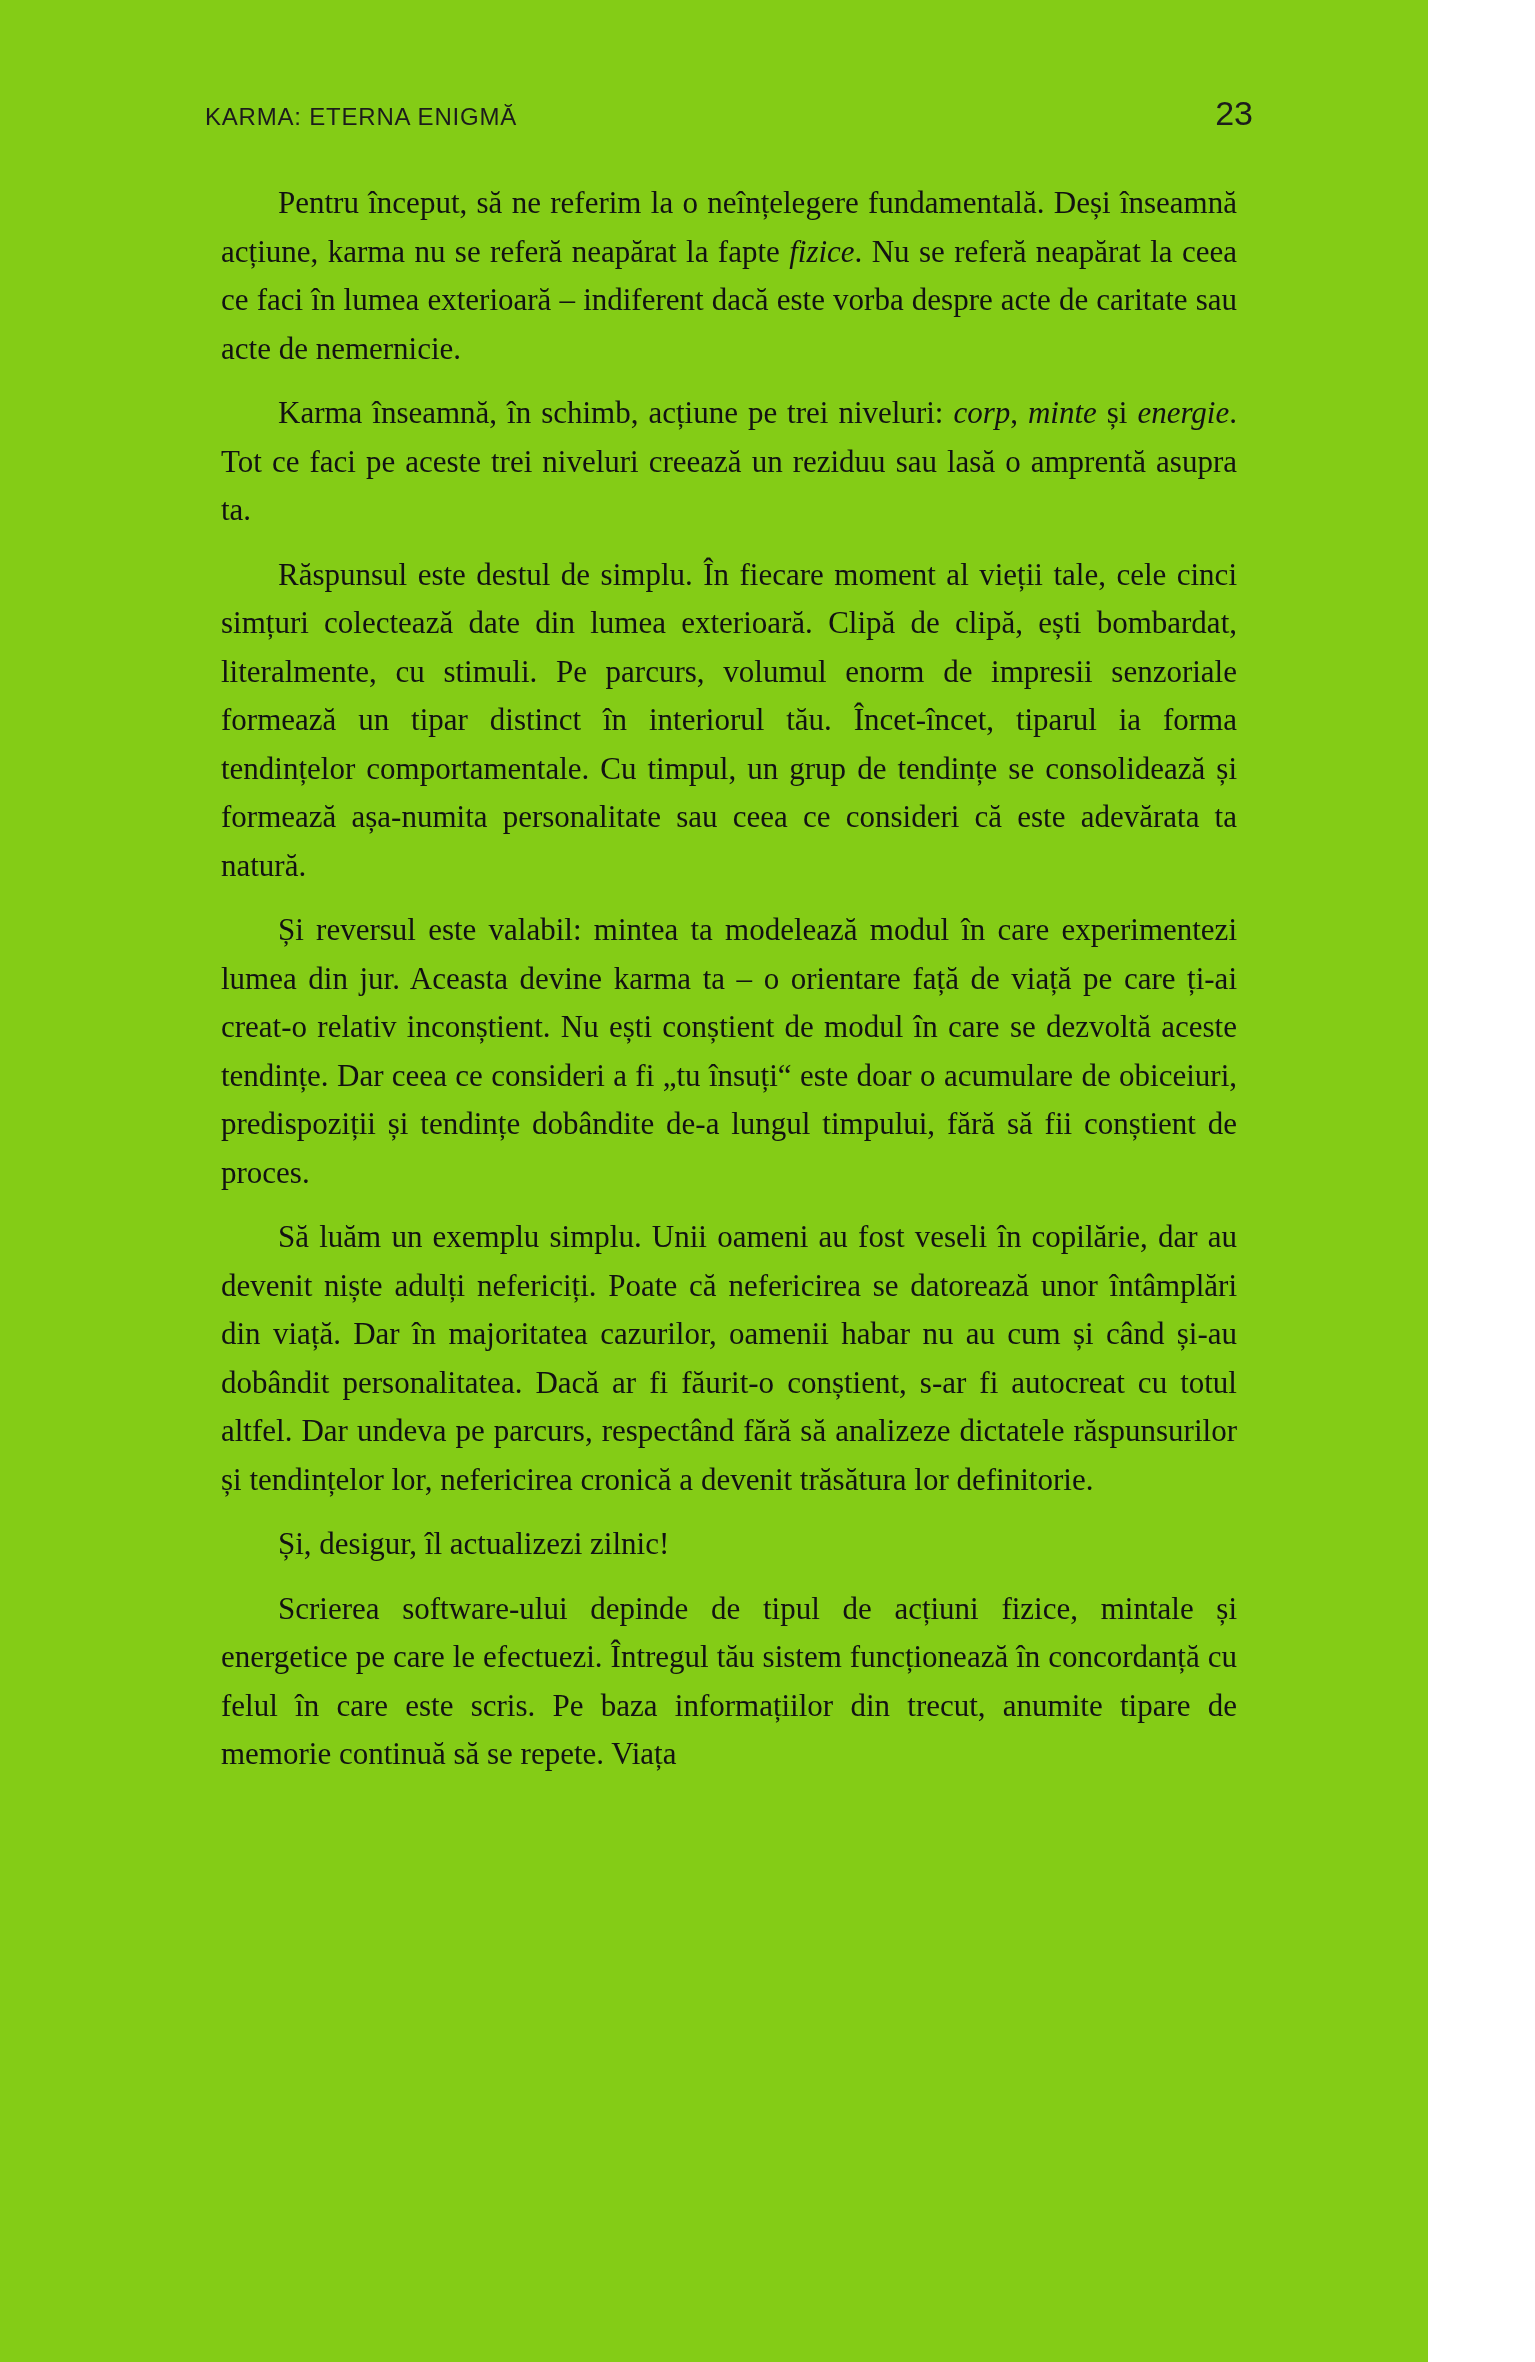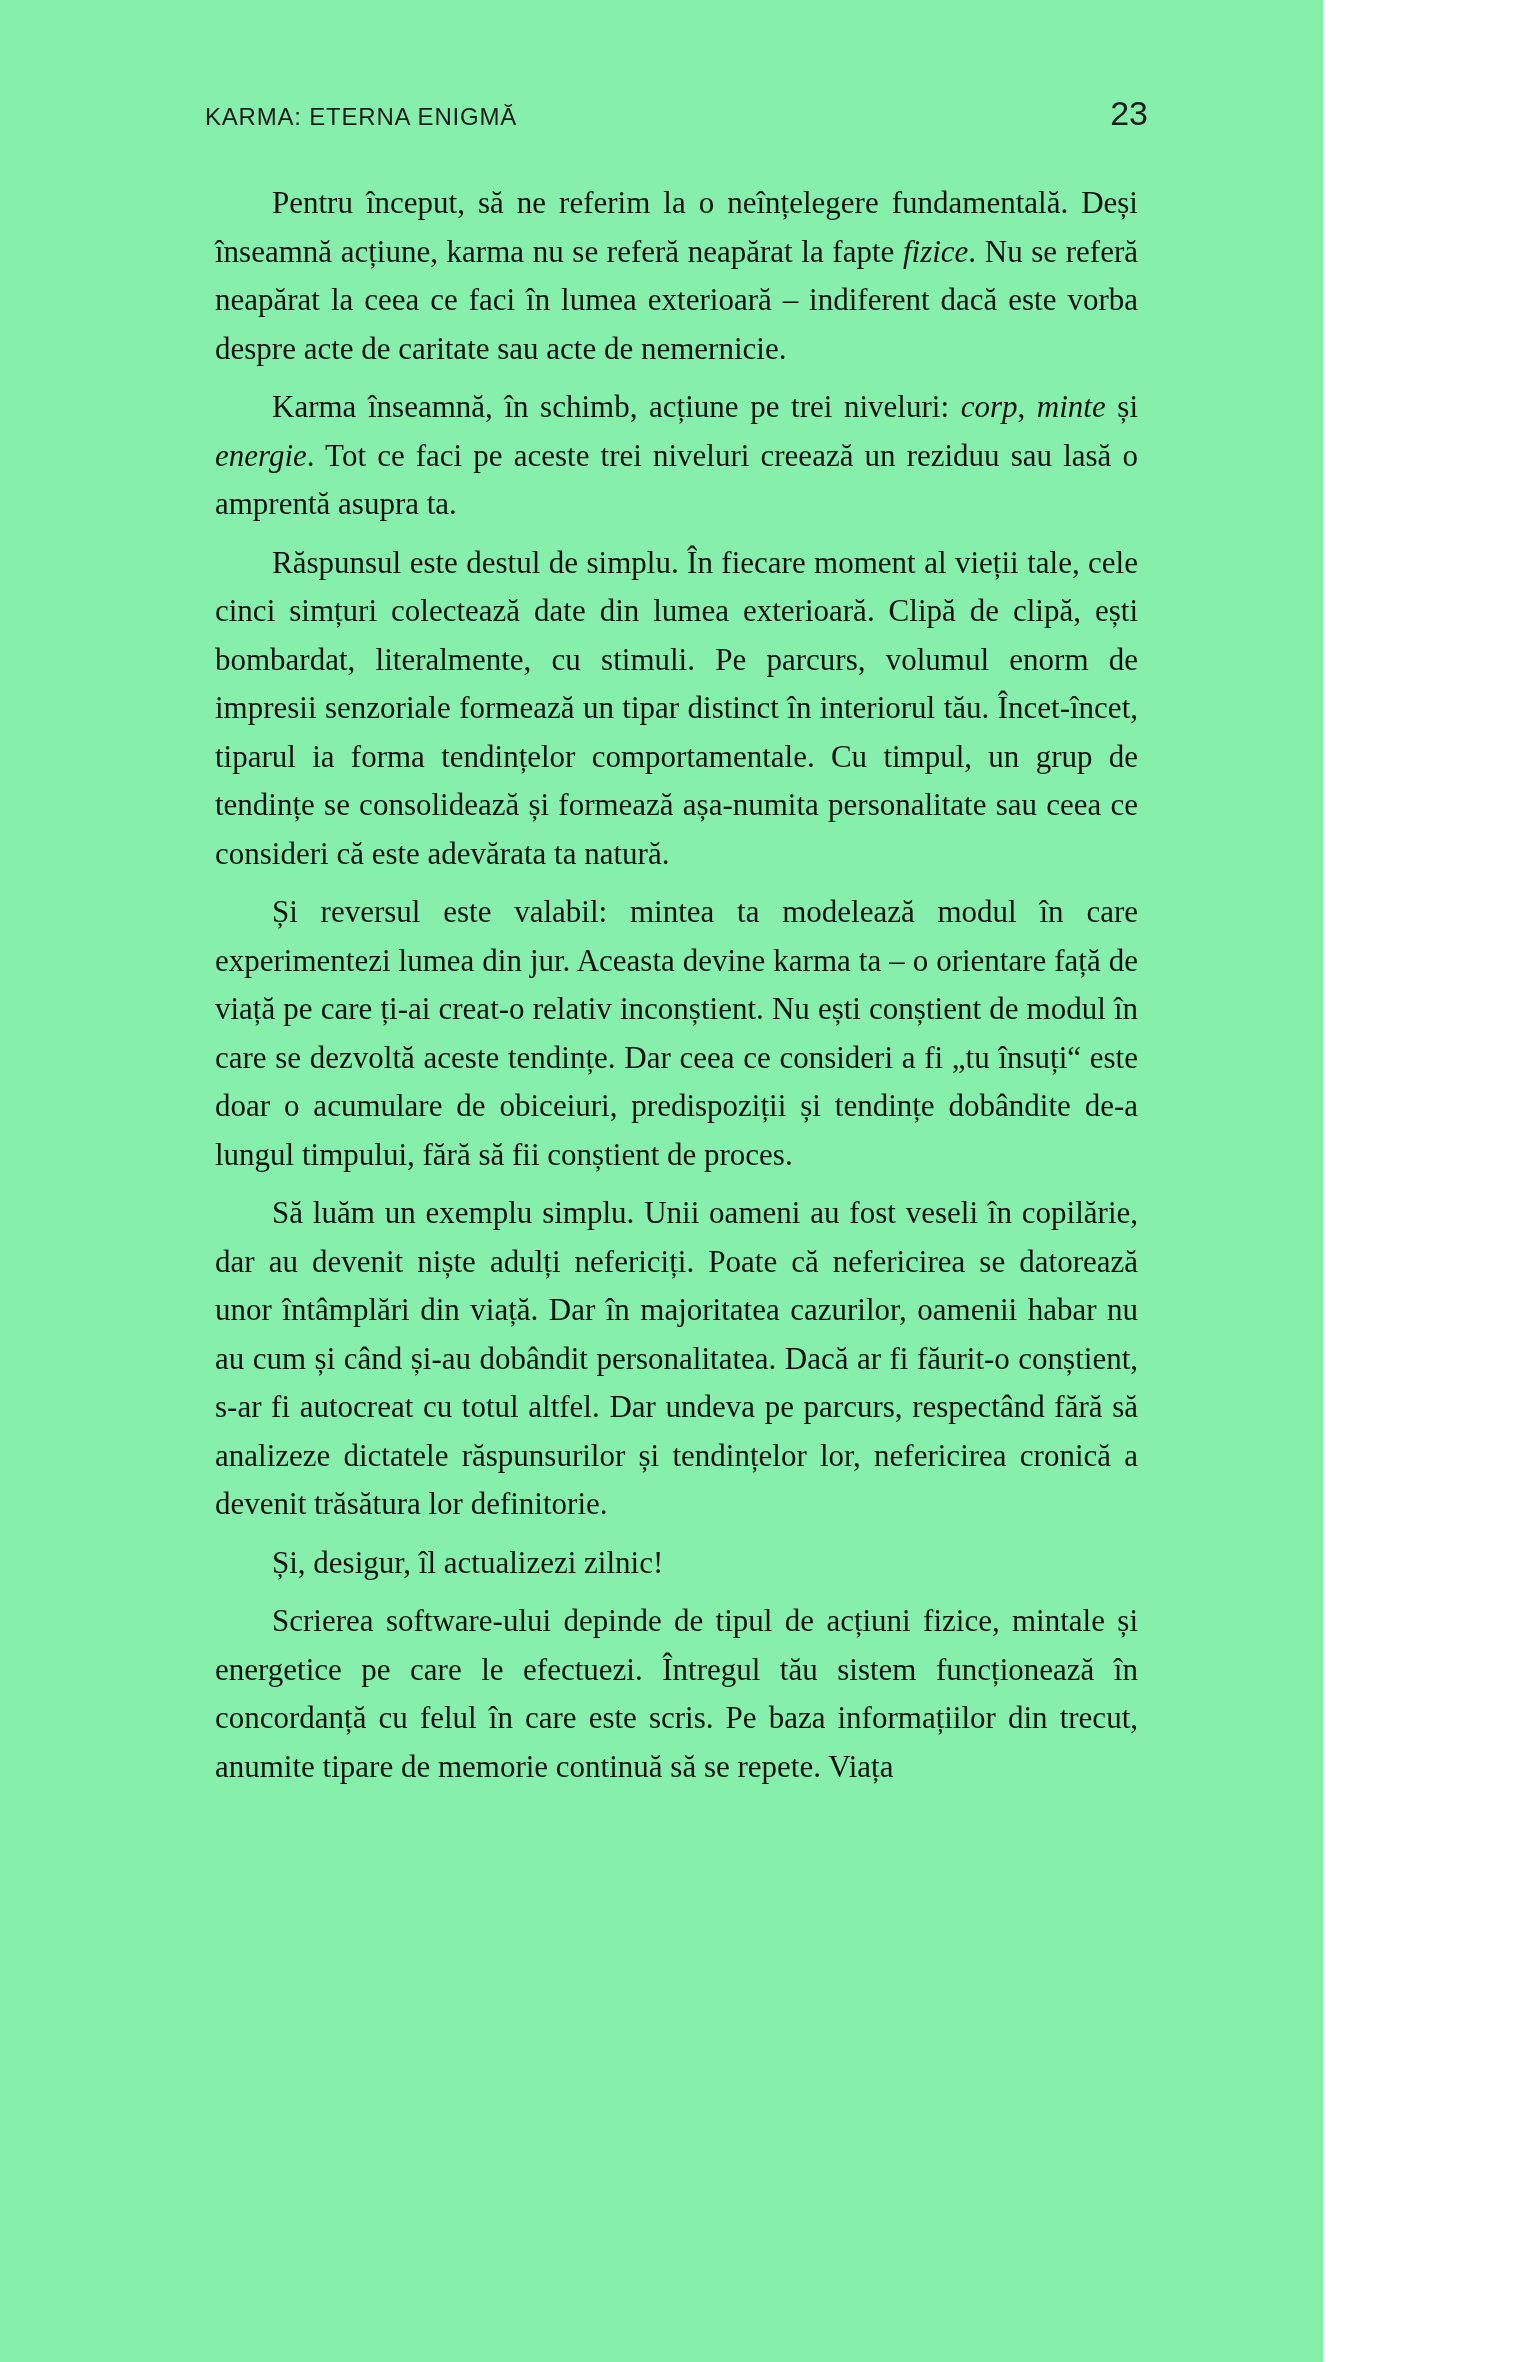--- a/index.html
+++ b/index.html
@@ -8,24 +8,24 @@
     background: #ffffff;
   }
   body {
     width: 1535px;
     min-height: 2362px;
     color: #121212;
     font-family: "Liberation Serif", serif;
   }
   .page {
     box-sizing: border-box;
-    width: 1323px;
+    width: 1428px;
     min-height: 2362px;
     padding: 94px 175px 80px 205px;
-    background: #86efac;
+    background: #84cc16;
   }
   .running-head {
     display: flex;
     justify-content: space-between;
     align-items: baseline;
     font-family: "Liberation Sans", sans-serif;
     margin-bottom: 46px;
   }
   .running-title {
     font-size: 24px;
@@ -38,21 +38,21 @@
     color: #1c1c1c;
     font-weight: 400;
   }
   .text-block {
     font-size: 31px;
     line-height: 48.5px;
     text-align: justify;
     color: #121212;
   }
   .para {
-    margin: 10px;
+    margin: 16px;
     text-indent: 57px;
     hyphens: auto;
     -webkit-hyphens: auto;
   }
   .para em {
     font-style: italic;
   }
 </style>
 </head>
 <body>

